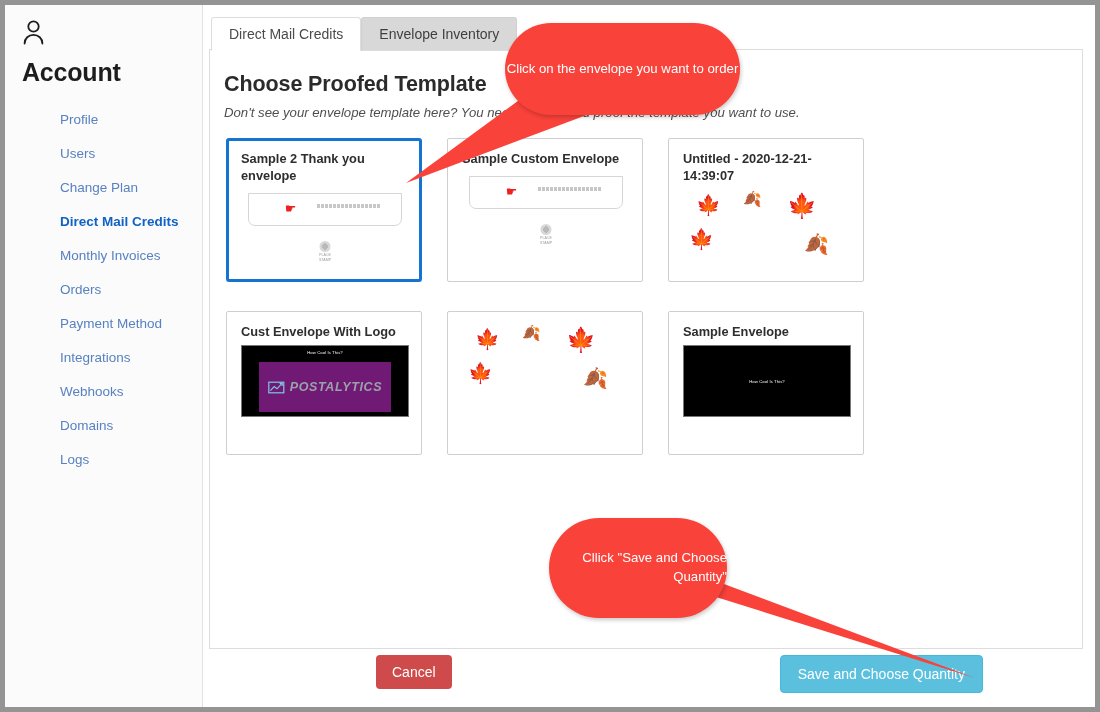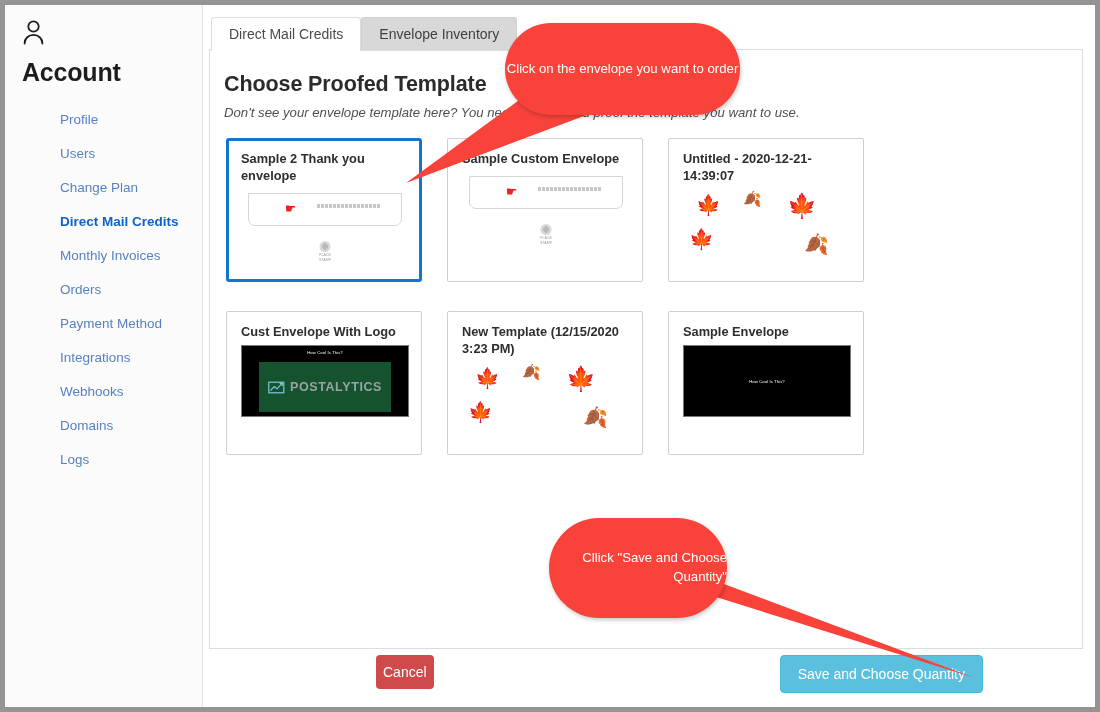--- a/index.html
+++ b/index.html
@@ -180,25 +180,26 @@
     align-items: center;
     justify-content: center;
     gap: 7px;
   }
   .thumb.black .bk-txt {
     color: #ffffff;
     font-size: 4.2px;
     letter-spacing: 0.1px;
   }
   .logo-box {
-    background: #14532d;
+    background: #701a75;
     padding: 18px 9px;
     display: flex;
     align-items: center;
     gap: 5px;
+    font-style: italic;
   }
   .logo-box .lg-txt {
     color: #9aa2a9;
     font-size: 12.5px;
     font-weight: bold;
     letter-spacing: 0.6px;
   }
 
   
   .env-wrap { position: relative; width: 100%; height: 86px; }
@@ -257,21 +258,21 @@
     font-size: 14px;
     border-radius: 4px;
     cursor: pointer;
     font-family: "Liberation Sans", sans-serif;
   }
   #btn-cancel {
     position: absolute;
     left: 173px; top: 11px;
     background: #cf4b4b;
     color: #ffffff;
-    padding: 9px 7px;
+    padding: 9px 16px;
   }
   #btn-save {
     position: absolute;
     right: 112px; top: 11px;
     background: #5bc0de;
     color: #ffffff;
     padding: 10px 17px;
     border: 1px solid #46b8da;
   }
 
@@ -388,21 +389,20 @@
                 <rect x="0.8" y="1.2" width="15" height="10.6"></rect>
                 <path d="M2.4 9.6 L6.2 5.6 L9 7.8 L14 2.4"></path>
                 <path d="M11.6 2.4 h2.6 v2.6"></path>
               </svg>
               <span class="lg-txt">POSTALYTICS</span>
             </div>
           </div>
         </div>
 
         <div class="tcard">
-          <div class="tname">New Template (12/15/2020 3:23 PM)</div>
           <div class="leaves">
             <span class="leaf" style="left:8%;top:6px;color:#e3a82a;">🍁</span>
             <span class="leaf" style="left:36%;top:2px;font-size:15px;color:#b8861f;">🍂</span>
             <span class="leaf" style="left:62%;top:5px;font-size:24px;color:#c2541d;">🍁</span>
             <span class="leaf" style="left:4%;top:40px;color:#9b1f3a;">🍁</span>
             <span class="leaf" style="left:72%;top:45px;color:#d6c21a;">🍂</span>
           </div>
         </div>
 
         <div class="tcard">

